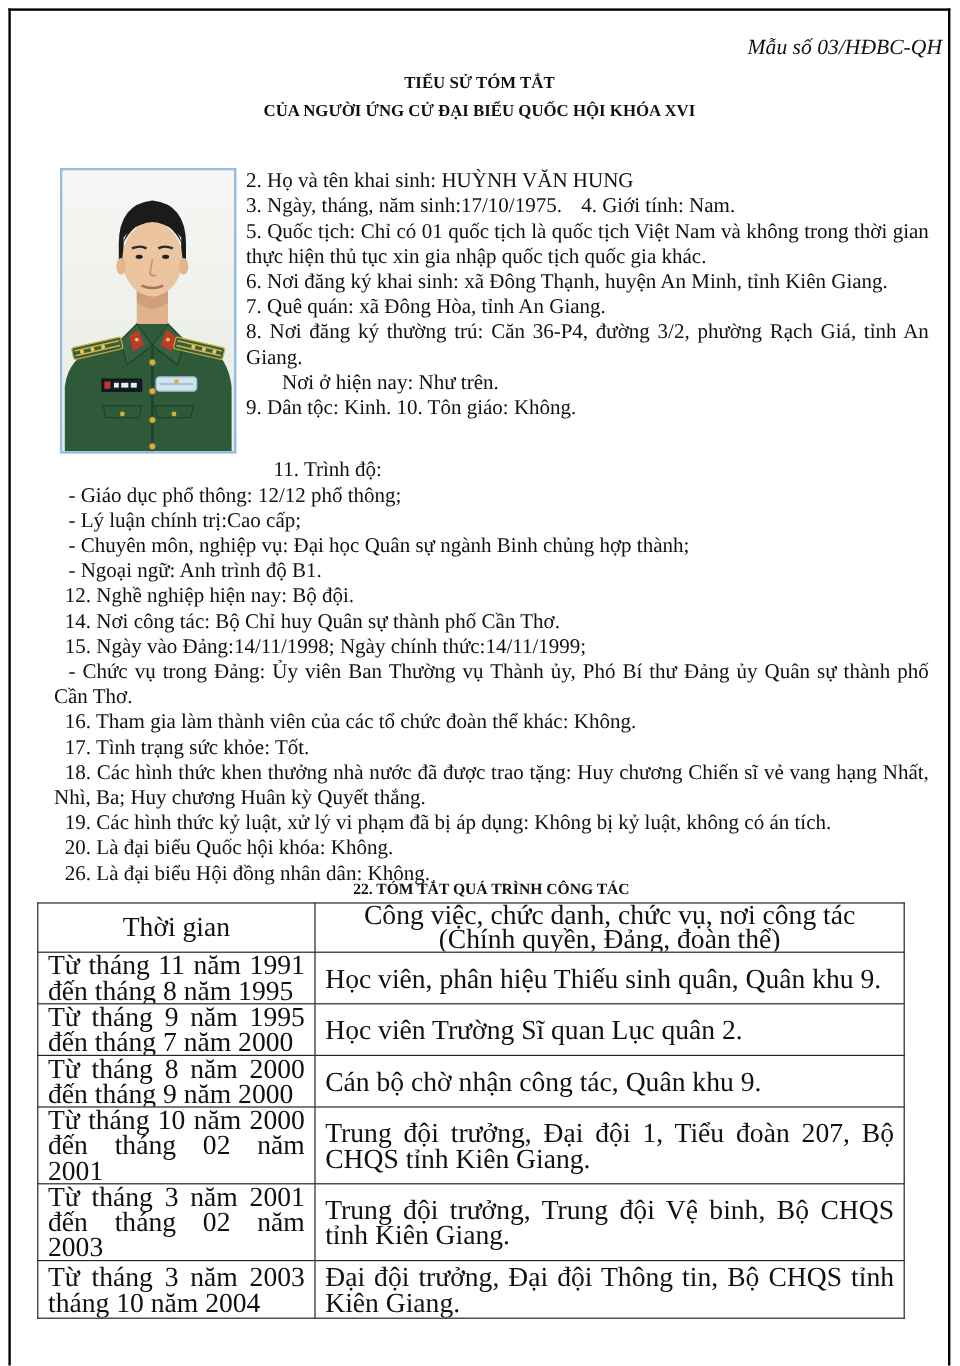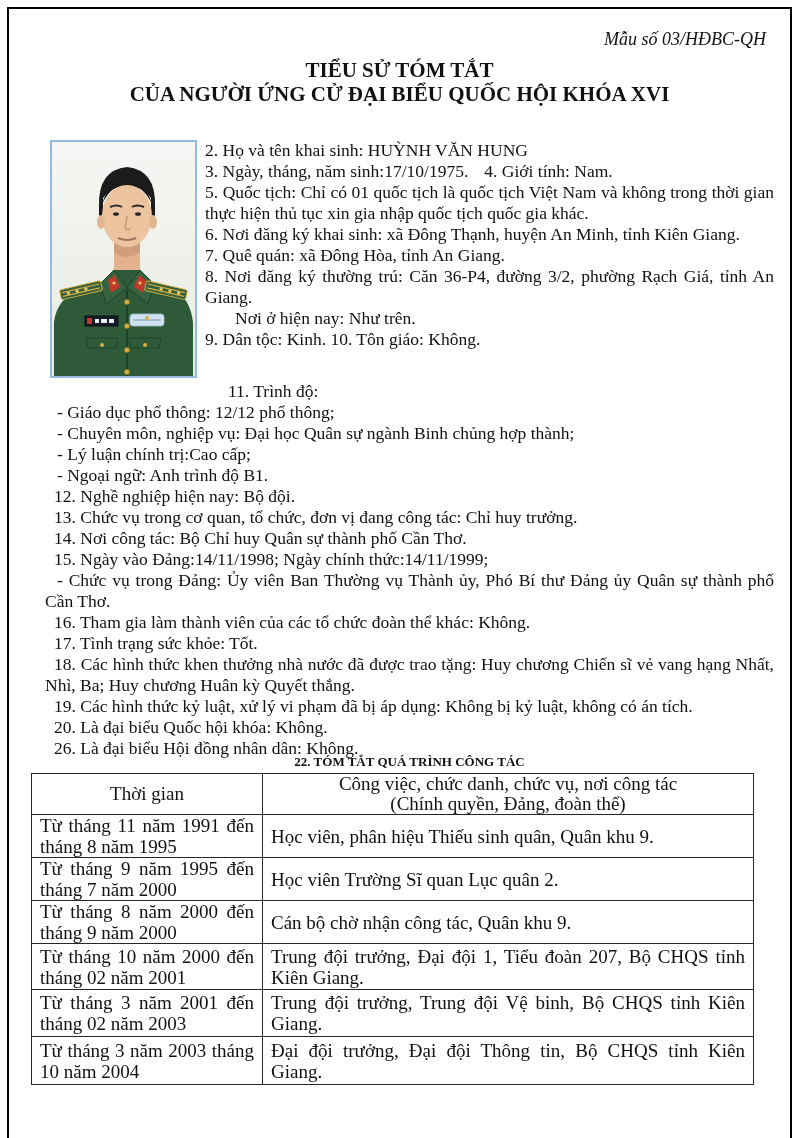--- a/index.html
+++ b/index.html
@@ -7,26 +7,26 @@
     width:800px;height:1138px;position:relative;overflow:hidden;
     background:#ffffff;color:#111;
     font-family:"Liberation Serif","DejaVu Serif",serif;
   }
   .sheet{
     position:absolute;left:7px;top:7px;width:785px;height:1200px;
     box-sizing:border-box;border:2px solid #000;border-bottom:none;
     background:#fff;
   }
   .form-number{
-    margin:20px 24px 0 0;text-align:right;
+    margin:20px 5px 0 0;text-align:right;
     font-style:italic;font-size:18px;line-height:21px;
   }
   .doc-title{
     margin:8px 0 0 0;text-align:center;font-weight:bold;
-    font-size:21px;line-height:24px;
+    font-size:14px;line-height:24px;
   }
   .main{
     margin:34px 16px 0 36px;
     font-size:17.5px;line-height:21px;text-align:justify;
   }
   .photo-frame{
     float:left;width:143px;height:234px;
     border:2px solid #95bbe2;margin:0 8px 3px 5px;background:#f2f4f1;
   }
   .photo-frame svg{display:block;}
@@ -36,21 +36,21 @@
   p.sub-ind{text-indent:30px;}
   p.i11{clear:left;margin-left:183px;}
   .gap{margin-left:16px;}
   .sec-title{
     clear:both;margin:-8px 0 0 0;text-align:center;font-weight:bold;
     font-size:13px;line-height:22px;
   }
   table.tbl{
     border-collapse:collapse;table-layout:fixed;
     width:722px;margin-left:-14px;margin-top:0;
-    font-size:19px;line-height:21px;
+    font-size:23px;line-height:21px;
   }
   .tbl td{
     border:1.5px solid #262626;padding:0 8px;vertical-align:middle;
     overflow:hidden;
   }
   .tbl tr:nth-child(1){height:41px;}
   .tbl tr:nth-child(2){height:43px;}
   .tbl tr:nth-child(3){height:43px;}
   .tbl tr:nth-child(4){height:43px;}
   .tbl tr:nth-child(5){height:46px;margin-top:41px;}
@@ -154,25 +154,24 @@
     <p>2. Họ và tên khai sinh: HUỲNH VĂN HUNG</p>
     <p><span>3. Ngày, tháng, năm sinh:17/10/1975.</span><span class="gap">4. Giới tính: Nam.</span></p>
     <p>5. Quốc tịch: Chỉ có 01 quốc tịch là quốc tịch Việt Nam và không trong thời gian thực hiện thủ tục xin gia nhập quốc tịch quốc gia khác.</p>
     <p>6. Nơi đăng ký khai sinh: xã Đông Thạnh, huyện An Minh, tỉnh Kiên Giang.</p>
     <p>7. Quê quán: xã Đông Hòa, tỉnh An Giang.</p>
     <p>8. Nơi đăng ký thường trú: Căn 36-P4, đường 3/2, phường Rạch Giá, tỉnh An Giang.</p>
     <p class="sub-ind">Nơi ở hiện nay: Như trên.</p>
     <p>9. Dân tộc: Kinh. 10. Tôn giáo: Không.</p>
     <p class="i11">11. Trình độ:</p>
     <p class="dash">- Giáo dục phổ thông: 12/12 phổ thông;</p>
+    <p class="dash">- Lý luận chính trị:Cao cấp;</p>
     <p class="dash">- Chuyên môn, nghiệp vụ: Đại học Quân sự ngành Binh chủng hợp thành;</p>
-    <p class="dash">- Lý luận chính trị:Cao cấp;</p>
     <p class="dash">- Ngoại ngữ: Anh trình độ B1.</p>
     <p class="ind">12. Nghề nghiệp hiện nay: Bộ đội.</p>
-    <p class="ind">13. Chức vụ trong cơ quan, tổ chức, đơn vị đang công tác: Chỉ huy trưởng.</p>
     <p class="ind">14. Nơi công tác: Bộ Chỉ huy Quân sự thành phố Cần Thơ.</p>
     <p class="ind">15. Ngày vào Đảng:14/11/1998; Ngày chính thức:14/11/1999;</p>
     <p class="dash">- Chức vụ trong Đảng: Ủy viên Ban Thường vụ Thành ủy, Phó Bí thư Đảng ủy Quân sự thành phố Cần Thơ.</p>
     <p class="ind">16. Tham gia làm thành viên của các tổ chức đoàn thể khác: Không.</p>
     <p class="ind">17. Tình trạng sức khỏe: Tốt.</p>
     <p class="ind">18. Các hình thức khen thưởng nhà nước đã được trao tặng: Huy chương Chiến sĩ vẻ vang hạng Nhất, Nhì, Ba; Huy chương Huân kỳ Quyết thắng.</p>
     <p class="ind">19. Các hình thức kỷ luật, xử lý vi phạm đã bị áp dụng: Không bị kỷ luật, không có án tích.</p>
     <p class="ind">20. Là đại biểu Quốc hội khóa: Không.</p>
     <p class="ind">26. Là đại biểu Hội đồng nhân dân: Không.</p>
 

